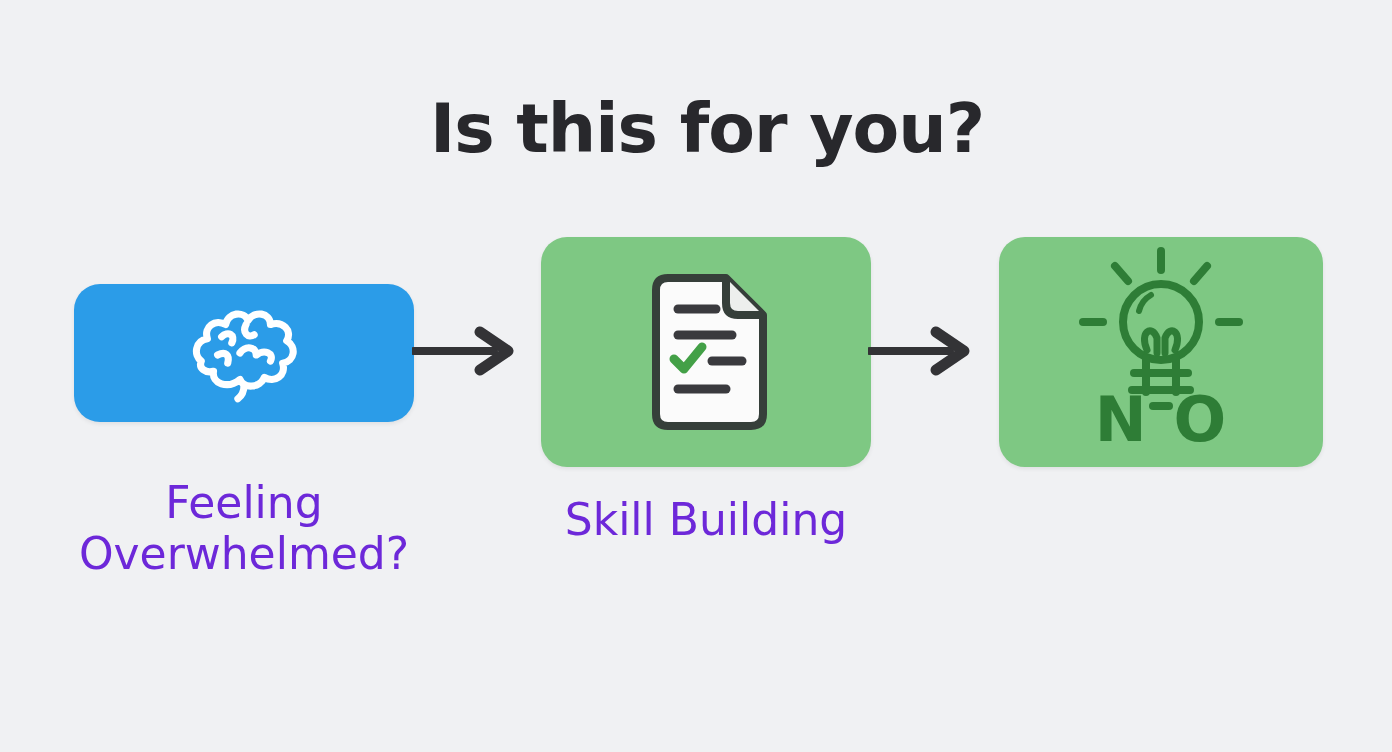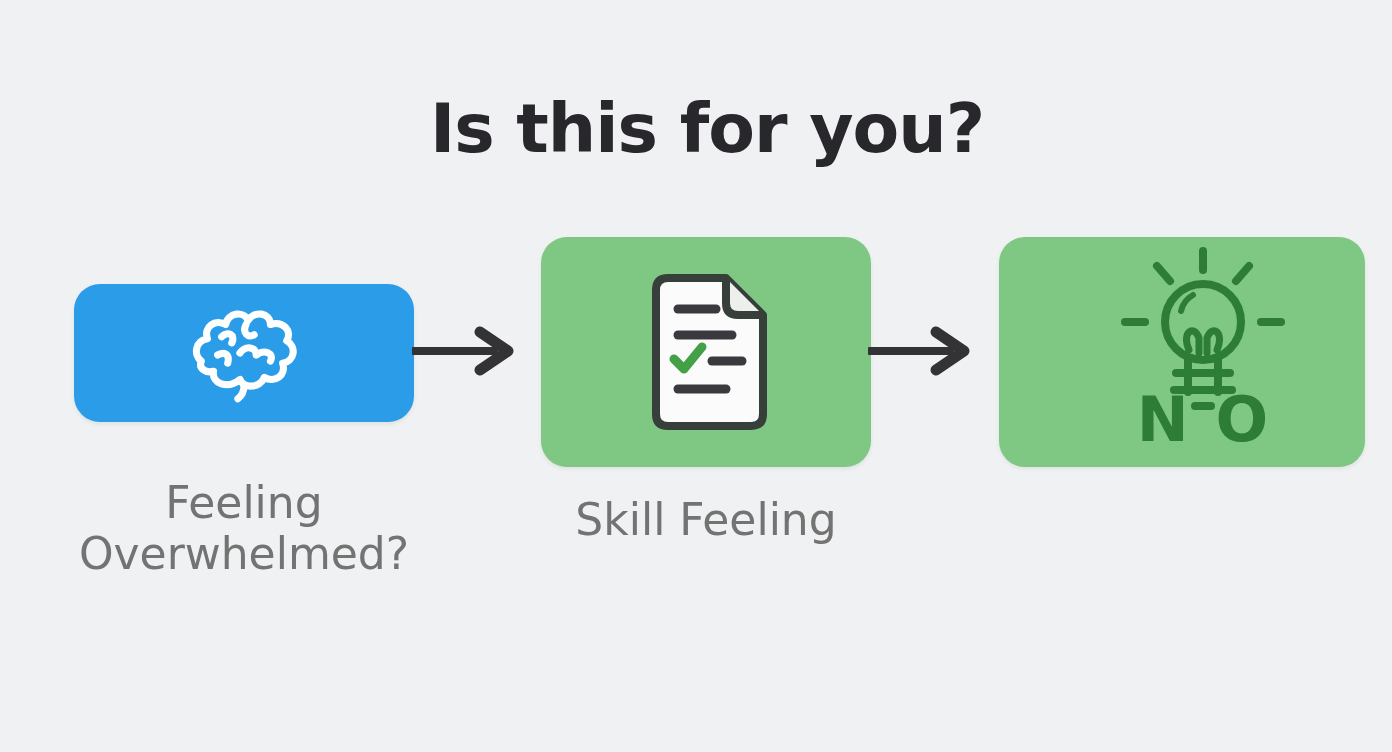--- a/index.html
+++ b/index.html
@@ -48,37 +48,36 @@
     width: 330px;
     height: 230px;
     background: #7ec883;
   }
   .box-info {
     left: 999px;
     top: 237px;
     width: 324px;
     height: 230px;
     background: #7ec883;
-    padding-left: 42px;
   }
   .arrow {
     position: absolute;
     top: 323px;
     width: 112px;
     height: 56px;
   }
   .arrow-1 { left: 412px; }
   .arrow-2 { left: 868px; }
   .label {
     position: absolute;
     text-align: center;
     font-size: 44px;
     font-weight: 500;
     line-height: 1.15;
-    color: #737373;
+    color: #6d28d9;
   }
   .label-feeling { left: 24px;  top: 478px; width: 440px; }
   .label-skill   { left: 521px; top: 495px; width: 370px; }
   .label-info    { left: 979px; top: 493px; width: 364px; }
   .bulb-wrap {
     position: relative;
     width: 170px;
     height: 215px;
   }
   .no-text {
@@ -172,15 +171,15 @@
         <g stroke="#2e7d36" stroke-width="7" stroke-linecap="round" fill="none">
           <path d="M 71 105 C 63 87 76 79 81 93 L 81 108"></path>
           <path d="M 99 105 C 107 87 94 79 89 93 L 89 108"></path>
         </g>
       </svg>
       <div class="no-text">NO</div>
     </div>
   </div>
 
   <div class="label label-feeling">Feeling Overwhelmed?</div>
-  <div class="label label-skill">Skill Feeling</div>
+  <div class="label label-skill">Skill Building</div>
 
 </div>
 
 </body></html>

